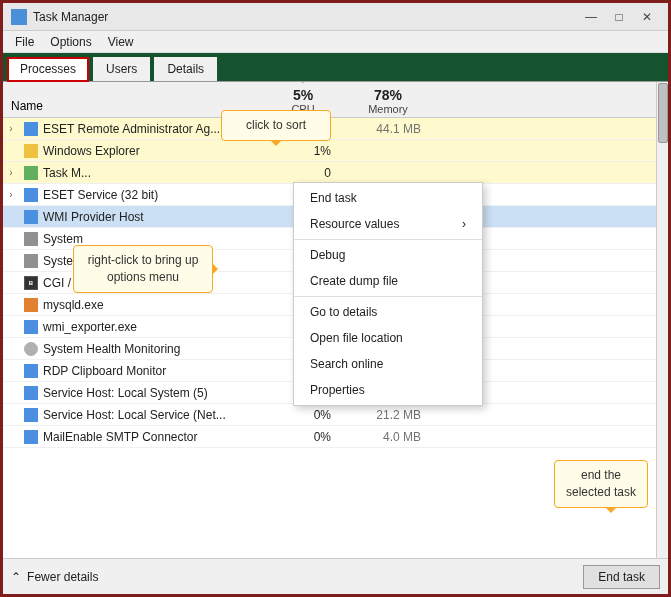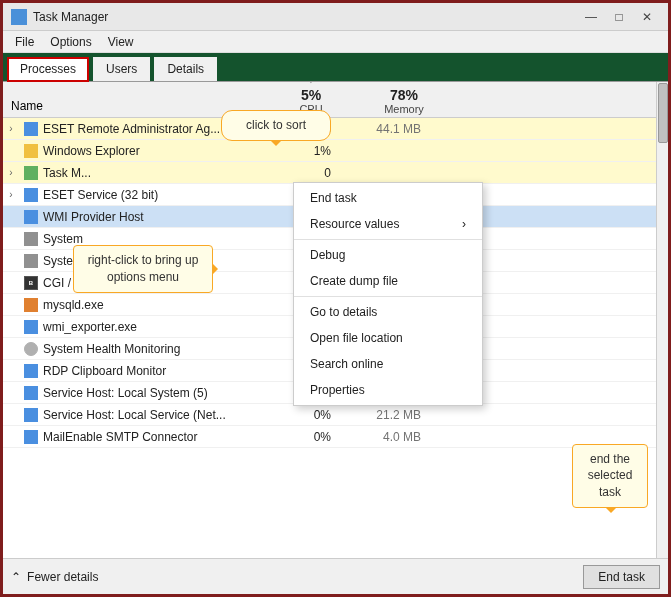--- a/index.html
+++ b/index.html
@@ -114,21 +114,20 @@
       background: white;
     }
 
     .column-header {
       display: flex;
       background: #f0f0f0;
       border-bottom: 1px solid #ccc;
       padding: 2px 0;
       height: 36px;
       align-items: flex-end;
-      gap: 8px;
     }
 
     .col-percent {
       font-size: 14px;
       font-weight: bold;
       color: #222;
     }
 
     .col-label {
       font-size: 11px;
@@ -295,21 +294,20 @@
     .callout::after {
       content: '';
       position: absolute;
       border: 6px solid transparent;
     }
 
     .callout-sort {
       top: 28px;
       left: 218px;
       width: 110px;
-      border-radius: 11px;
     }
 
     .callout-sort::after {
       bottom: -12px;
       left: 50%;
       transform: translateX(-50%);
       border-top-color: #f9a825;
     }
 
     .callout-right-click {
@@ -321,21 +319,21 @@
     .callout-right-click::after {
       right: -12px;
       top: 50%;
       transform: translateY(-50%);
       border-left-color: #f9a825;
     }
 
     .callout-end-task {
       bottom: 50px;
       right: 20px;
-      width: 76px;
+      width: 94px;
     }
 
     .callout-end-task::after {
       bottom: -12px;
       right: 30px;
       border-top-color: #f9a825;
     }
 
     .name-col-header {
       width: 260px;

